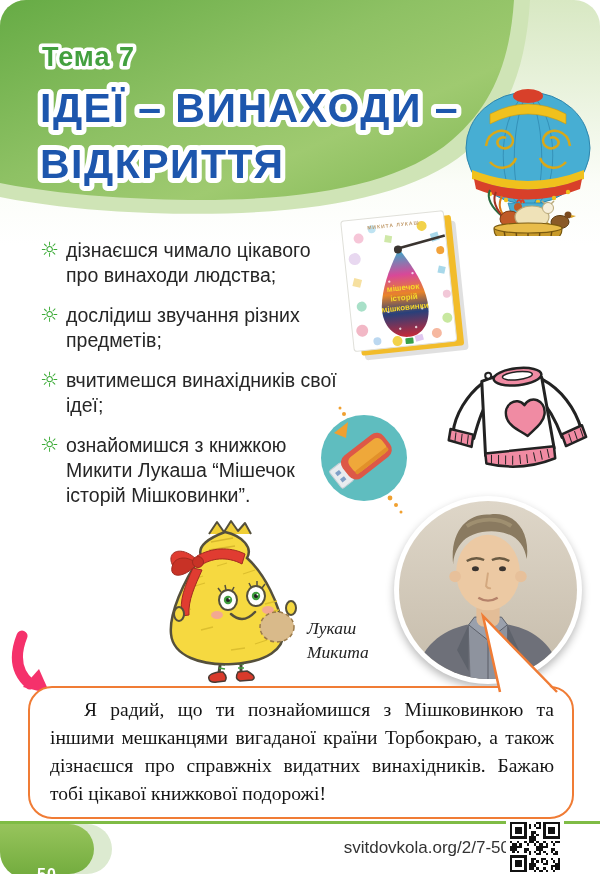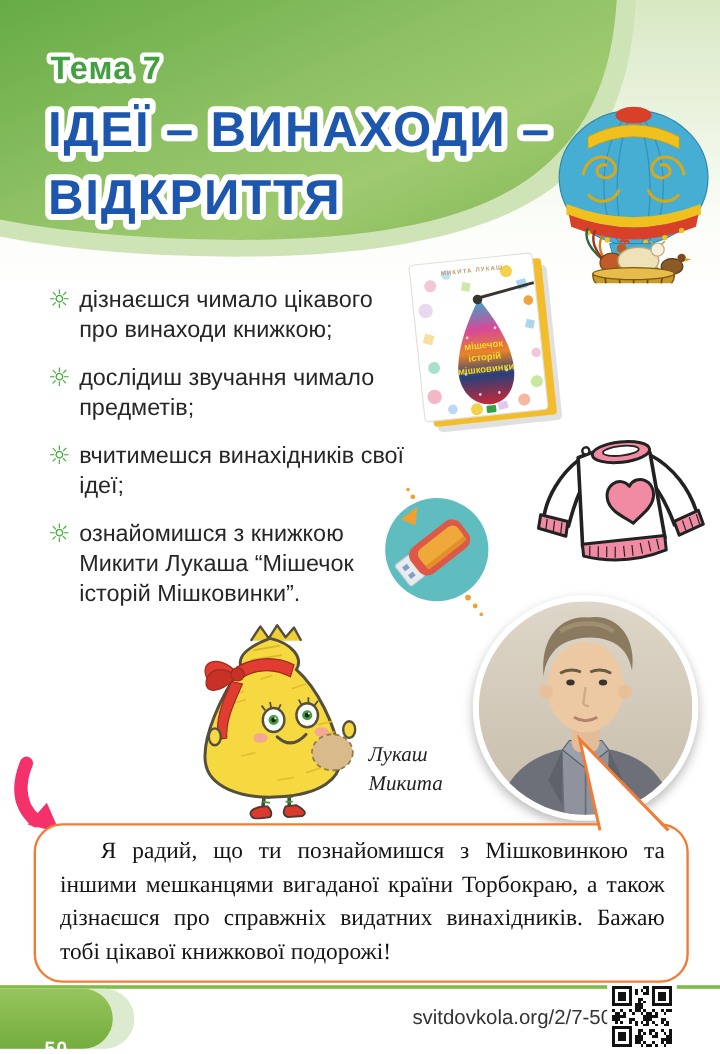--- a/index.html
+++ b/index.html
@@ -1,17 +1,17 @@
 <!DOCTYPE html>
 <html lang="uk"><head>
 <meta charset="utf-8">
 <style>
   html,body{margin:0;padding:0;background:#fff;}
   .page{position:relative;width:600px;height:878px;background:#fff;overflow:hidden;
-        font-family:"Liberation Sans",sans-serif;}
+        font-family:"Liberation Sans",sans-serif;border-radius:26px;}
   .abs{position:absolute;}
 
   
   #header-svg{position:absolute;left:0;top:0;}
 
   
   .study{position:absolute;left:40px;top:238px;width:300px;color:#262626;}
   .study-intro{font-size:19.5px;line-height:25px;margin:0 0 16px 0;}
   .study-list{list-style:none;margin:0;padding:0;display:flex;flex-direction:column;gap:15px;}
   .study-item{display:flex;}
@@ -194,25 +194,25 @@
       <text x="63" y="90" font-size="8" font-weight="bold" fill="#f6d92a" text-anchor="middle">історій</text>
       <text x="63" y="100" font-size="8" font-weight="bold" fill="#f6d92a" text-anchor="middle">мішковинки</text>
       <rect x="60" y="128" width="8" height="6" rx="1" fill="#3aa048"></rect>
     </g>
   </svg>
 
   <div class="study">
     <ul class="study-list">
       <li class="study-item">
         <span class="bullet-sun">☼</span>
-        <span class="bullet-text">дізнаєшся чимало цікавого про винаходи книжкою;</span>
+        <span class="bullet-text">дізнаєшся чимало цікавого про винаходи людства;</span>
       </li>
       <li class="study-item">
         <span class="bullet-sun">☼</span>
-        <span class="bullet-text">дослідиш звучання чимало предметів;</span>
+        <span class="bullet-text">дослідиш звучання різних предметів;</span>
       </li>
       <li class="study-item">
         <span class="bullet-sun">☼</span>
         <span class="bullet-text">вчитимешся винахідників свої ідеї;</span>
       </li>
       <li class="study-item">
         <span class="bullet-sun">☼</span>
         <span class="bullet-text">ознайомишся з книжкою Микити Лукаша “Мішечок історій Мішковинки”.</span>
       </li>
     </ul>

